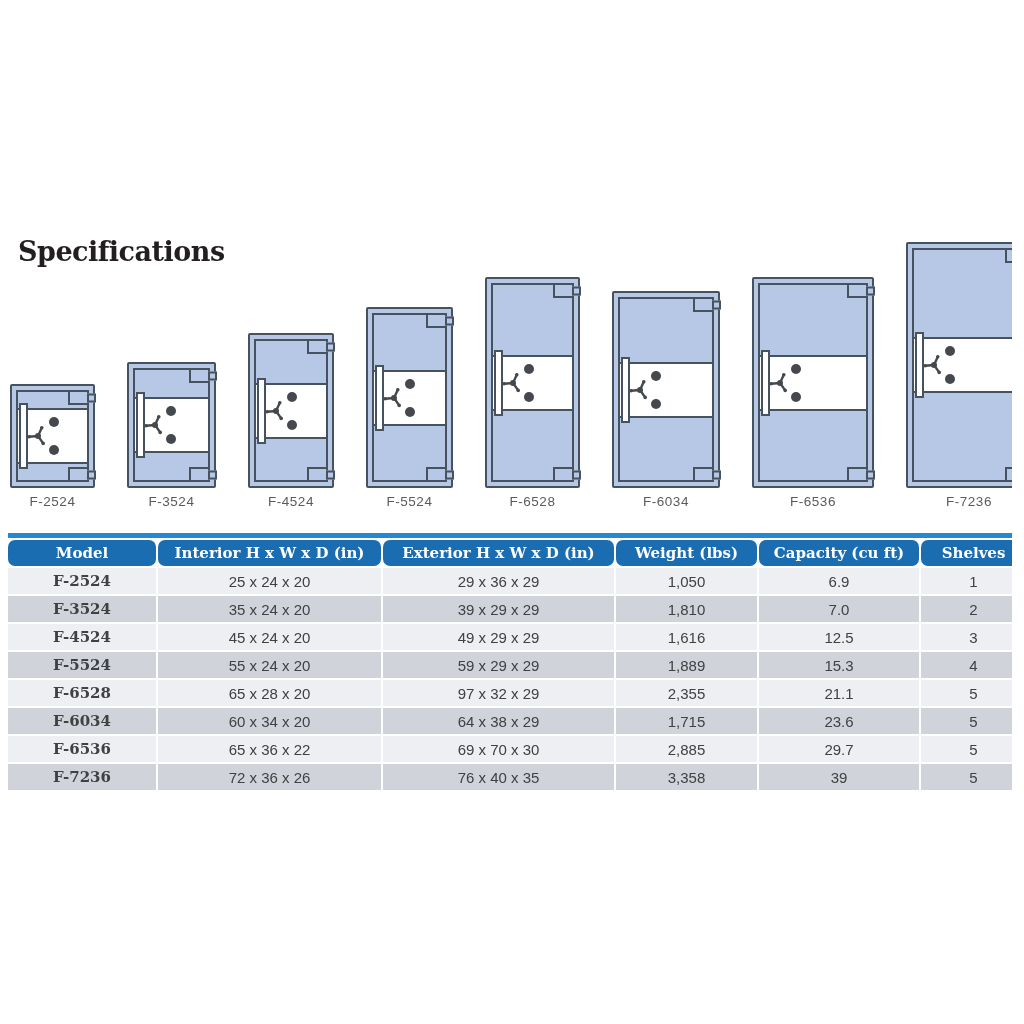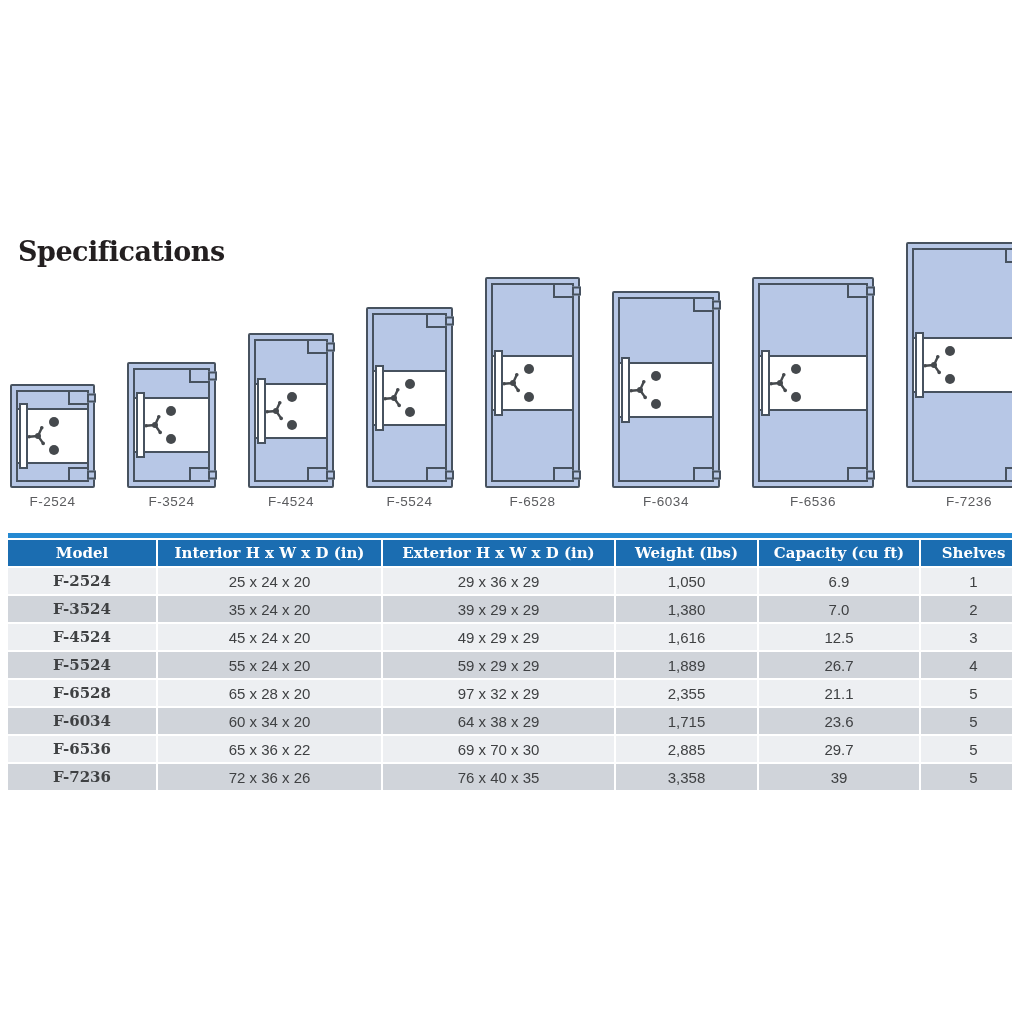--- a/index.html
+++ b/index.html
@@ -67,21 +67,21 @@
   .table-wrap { position:absolute; left:8px; top:533px; width:1008px; }
   .stripe { height:5px; background:var(--header-stripe); }
   table.specs {
     width:1008px; table-layout:fixed;
     border-collapse:separate; border-spacing:2px;
     margin:0 -2px;
   }
   table.specs th {
     background:var(--header-bg); color:#fff; height:26px;
     font-family:"DejaVu Serif", serif; font-weight:bold; font-size:15px;
-    text-align:center; padding:0 2px;
+    text-align:center; padding:0 2px;border-radius:7px;
   }
   table.specs td {
     height:26px; text-align:center; font-size:15px; color:var(--body-text);
     padding:0 2px;
   }
   tr.light td { background:var(--row-light); }
   tr.dark  td { background:var(--row-dark); }
   td.model {
     font-family:"DejaVu Serif", serif; font-weight:bold; font-size:15px;
     color:var(--title-color);
@@ -352,38 +352,38 @@
             <td>25 x 24 x 20</td>
             <td>29 x 36 x 29</td>
             <td>1,050</td>
             <td>6.9</td>
             <td>1</td>
           </tr>
           <tr class="dark">
             <td class="model">F-3524</td>
             <td>35 x 24 x 20</td>
             <td>39 x 29 x 29</td>
-            <td>1,380</td>
+            <td>1,810</td>
             <td>7.0</td>
             <td>2</td>
           </tr>
           <tr class="light">
             <td class="model">F-4524</td>
             <td>45 x 24 x 20</td>
             <td>49 x 29 x 29</td>
             <td>1,616</td>
             <td>12.5</td>
             <td>3</td>
           </tr>
           <tr class="dark">
             <td class="model">F-5524</td>
             <td>55 x 24 x 20</td>
             <td>59 x 29 x 29</td>
             <td>1,889</td>
-            <td>26.7</td>
+            <td>15.3</td>
             <td>4</td>
           </tr>
           <tr class="light">
             <td class="model">F-6528</td>
             <td>65 x 28 x 20</td>
             <td>97 x 32 x 29</td>
             <td>2,355</td>
             <td>21.1</td>
             <td>5</td>
           </tr>

